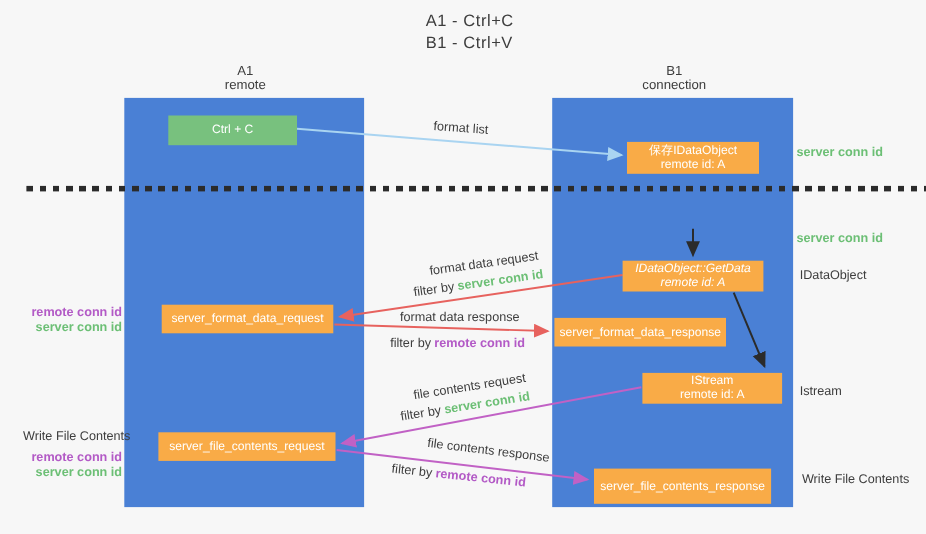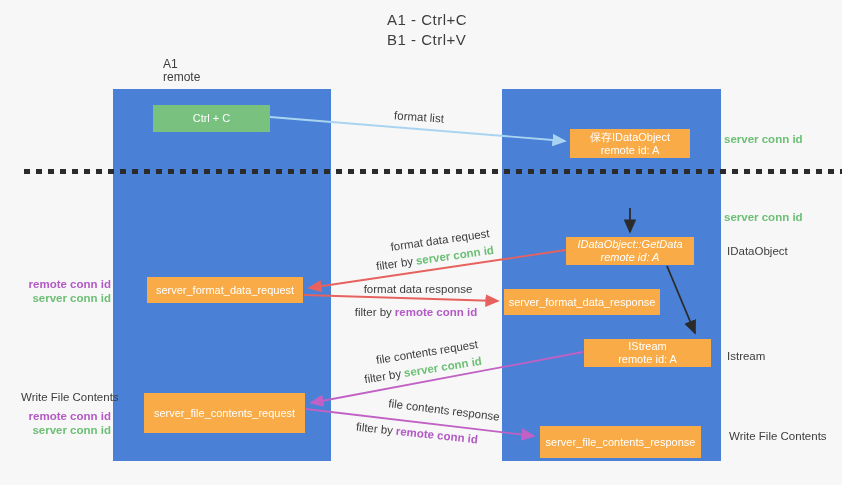--- a/index.html
+++ b/index.html
@@ -5,21 +5,21 @@
   :root{
     --lane-blue:#4a80d5; --action-green:#78c17e; --message-orange:#f9ab47;
     --arrow-red:#e7625e; --arrow-magenta:#c161c5; --arrow-blue:#a9d4f1;
     --arrow-black:#2b2b2b; --label-green:#6cbf75; --label-purple:#b35ac6;
     --text-dark:#3d3d3d; --bg:#f7f7f7;
   }
   html,body{margin:0;padding:0;}
   body{background:var(--bg);font-family:"Liberation Sans",sans-serif;}
   .canvas{position:relative;width:842px;height:485px;overflow:hidden;background:var(--bg);margin-left:16px;}
   .title{position:absolute;left:371px;top:10px;font-size:15px;line-height:20px;color:var(--text-dark);letter-spacing:.5px;}
-  .col-header{position:absolute;width:120px;font-size:12px;line-height:13px;color:var(--text-dark);}
+  .col-header{position:absolute;width:120px;text-align:center;font-size:12px;line-height:13px;color:var(--text-dark);}
   .lane{position:absolute;background:var(--lane-blue);}
   .lane-left{left:97px;top:89px;width:218px;height:372px;}
   .lane-right{left:486px;top:89px;width:219px;height:372px;}
   .dotted-line{position:absolute;left:8px;top:169px;width:824px;height:5px;
     background:repeating-linear-gradient(90deg,var(--arrow-black) 0 6px,transparent 6px 12px);}
   .box{position:absolute;display:flex;flex-direction:column;align-items:center;justify-content:center;
     color:#fff;font-size:11px;line-height:13px;text-align:center;white-space:nowrap;}
   .box.green{background:var(--action-green);}
   .box.orange{background:var(--message-orange);}
   .arrows{position:absolute;left:0;top:0;width:842px;height:485px;pointer-events:none;}
@@ -44,20 +44,24 @@
 <div class="canvas">
 
   <div class="title">
     <div>A1 - Ctrl+C</div>
     <div>B1 - Ctrl+V</div>
   </div>
 
   <div class="col-header" style="left:147px;top:58px;">
     <div>A1</div>
     <div>remote</div>
+  </div>
+  <div class="col-header" style="left:537px;top:58px;">
+    <div>B1</div>
+    <div>connection</div>
   </div>
 
   <div class="lane lane-left"></div>
   <div class="lane lane-right"></div>
 
   <div class="dotted-line"></div>
 
   <svg class="arrows">
     <defs>
       <marker id="ah-blue" markerWidth="9" markerHeight="8" refX="7" refY="3.5" orient="auto">
@@ -103,21 +107,21 @@
 
   <div class="box orange" style="left:131px;top:277px;width:156px;height:26px;">
     <span>server_format_data_request</span>
   </div>
 
   <div class="box orange" style="left:568px;top:339px;width:127px;height:28px;">
     <span>IStream</span>
     <span>remote id: A</span>
   </div>
 
-  <div class="box orange" style="left:128px;top:393px;width:161px;height:40px;">
+  <div class="box orange" style="left:128px;top:393px;width:161px;height:26px;">
     <span>server_file_contents_request</span>
   </div>
 
   <div class="box orange" style="left:524px;top:426px;width:161px;height:32px;">
     <span>server_file_contents_response</span>
   </div>
 
   <div class="flow-label" style="left:403px;top:117px;transform:translate(-50%,-50%) rotate(4deg);">format list</div>
 
   <div class="flow-label" style="left:424px;top:240px;transform:translate(-50%,-50%) rotate(-8deg);">format data request</div>

